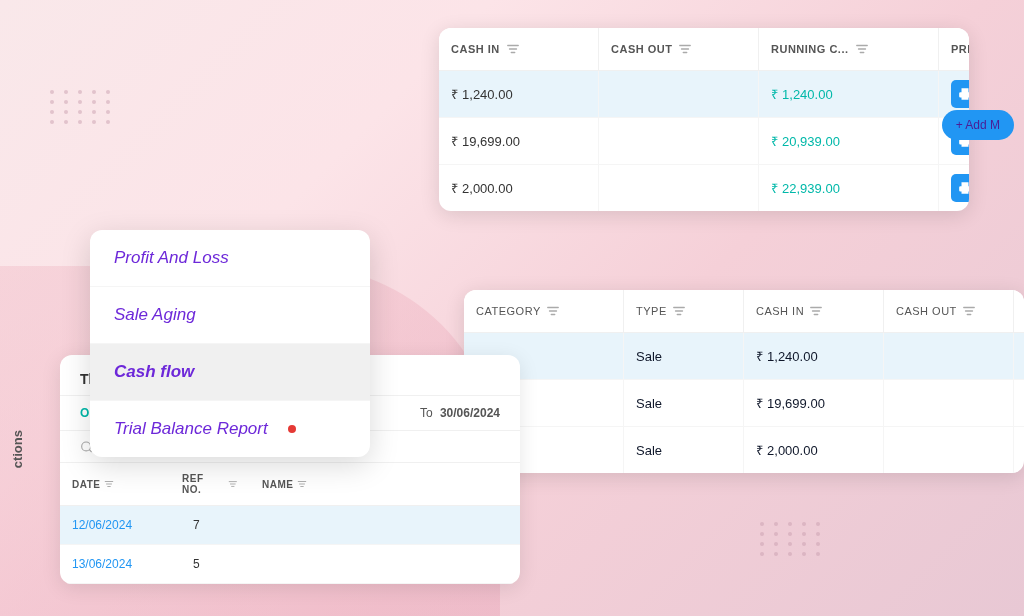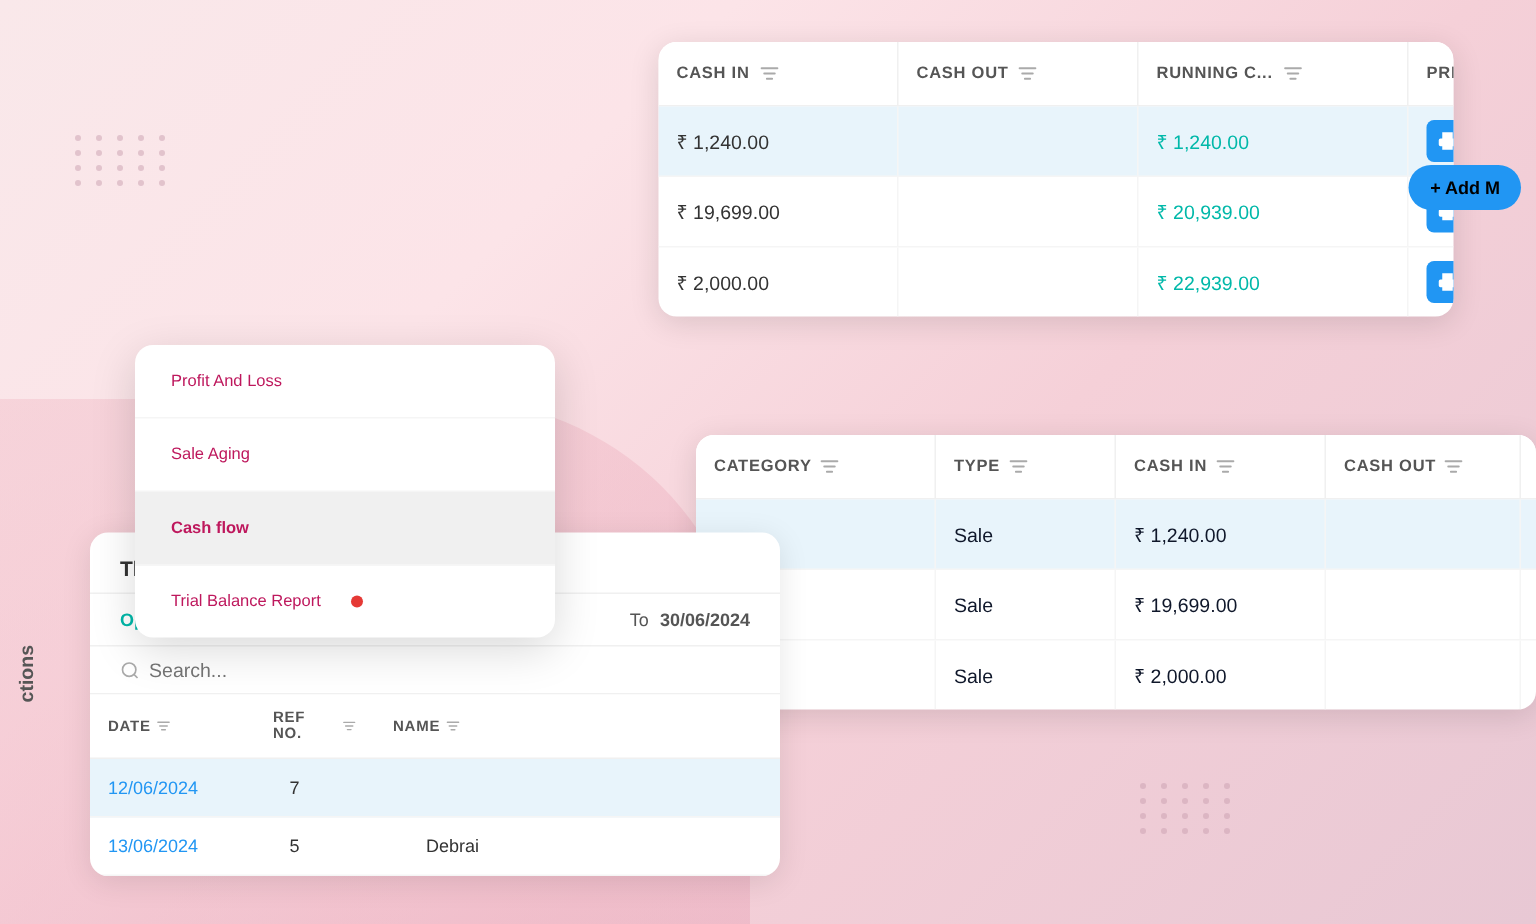--- a/index.html
+++ b/index.html
@@ -129,26 +129,26 @@
       font-size: 12px;
       cursor: pointer;
     }
 
     
     .add-m-btn {
       position: absolute;
       top: 110px;
       right: 10px;
       background: #2196f3;
-      color: #000000;
+      color: #4c1d95;
       border: none;
       border-radius: 20px;
       padding: 8px 14px;
       font-size: 12px;
-      font-weight: 700;
+      font-weight: 400;
       cursor: pointer;
       display: flex;
       align-items: flex-end;
       gap: 4px;
     }
 
     
     .category-table {
       position: absolute;
       top: 290px;
@@ -161,21 +161,21 @@
     }
     .cat-header {
       display: grid;
       grid-template-columns: 160px 120px 140px 130px 60px;
       background: white;
       border-bottom: 1px solid #f0f0f0;
     }
     .cat-header-cell {
       padding: 14px 12px;
       font-size: 11px;
-      font-weight: 700;
+      font-weight: 400;
       color: #555;
       letter-spacing: 0.5px;
       display: flex;
       align-items: center;
       gap: 5px;
       border-right: 1px solid #f0f0f0;
     }
     .cat-header-cell:last-child { border-right: none; }
     .cat-row {
       display: grid;
@@ -201,26 +201,27 @@
       left: 90px;
       width: 280px;
       background: white;
       border-radius: 12px;
       box-shadow: 0 8px 30px rgba(0,0,0,0.15);
       overflow: hidden;
       z-index: 10;
     }
     .menu-item {
       padding: 18px 24px;
-      font-size: 11px;
+      font-size: 17px;
       font-weight: 500;
-      color: #be185d;
+      color: #6d28d9;
       cursor: pointer;
       border-bottom: 1px solid #f5f5f5;
       transition: background 0.15s;
+      font-style: italic;
     }
     .menu-item:last-child { border-bottom: none; }
     .menu-item.active {
       background: #f0f0f0;
       font-weight: 600;
     }
     .menu-item.has-badge {
       display: flex;
       align-items: center;
       gap: 20px;
@@ -539,21 +540,20 @@
   </div>
 
   <div class="tp-data-row highlighted">
     <div class="tp-data-cell blue">12/06/2024</div>
     <div class="tp-data-cell">7</div>
     <div class="tp-data-cell"></div>
   </div>
   <div class="tp-data-row">
     <div class="tp-data-cell blue">13/06/2024</div>
     <div class="tp-data-cell">5</div>
-    <div class="tp-data-cell">Debrai</div>
     <div class="tp-data-cell"></div>
   </div>
 </div>
 
 <div class="dropdown-menu">
   <div class="menu-item">Profit And Loss</div>
   <div class="menu-item">Sale Aging</div>
   <div class="menu-item active">Cash flow</div>
   <div class="menu-item has-badge">
     <span>Trial Balance Report</span>

